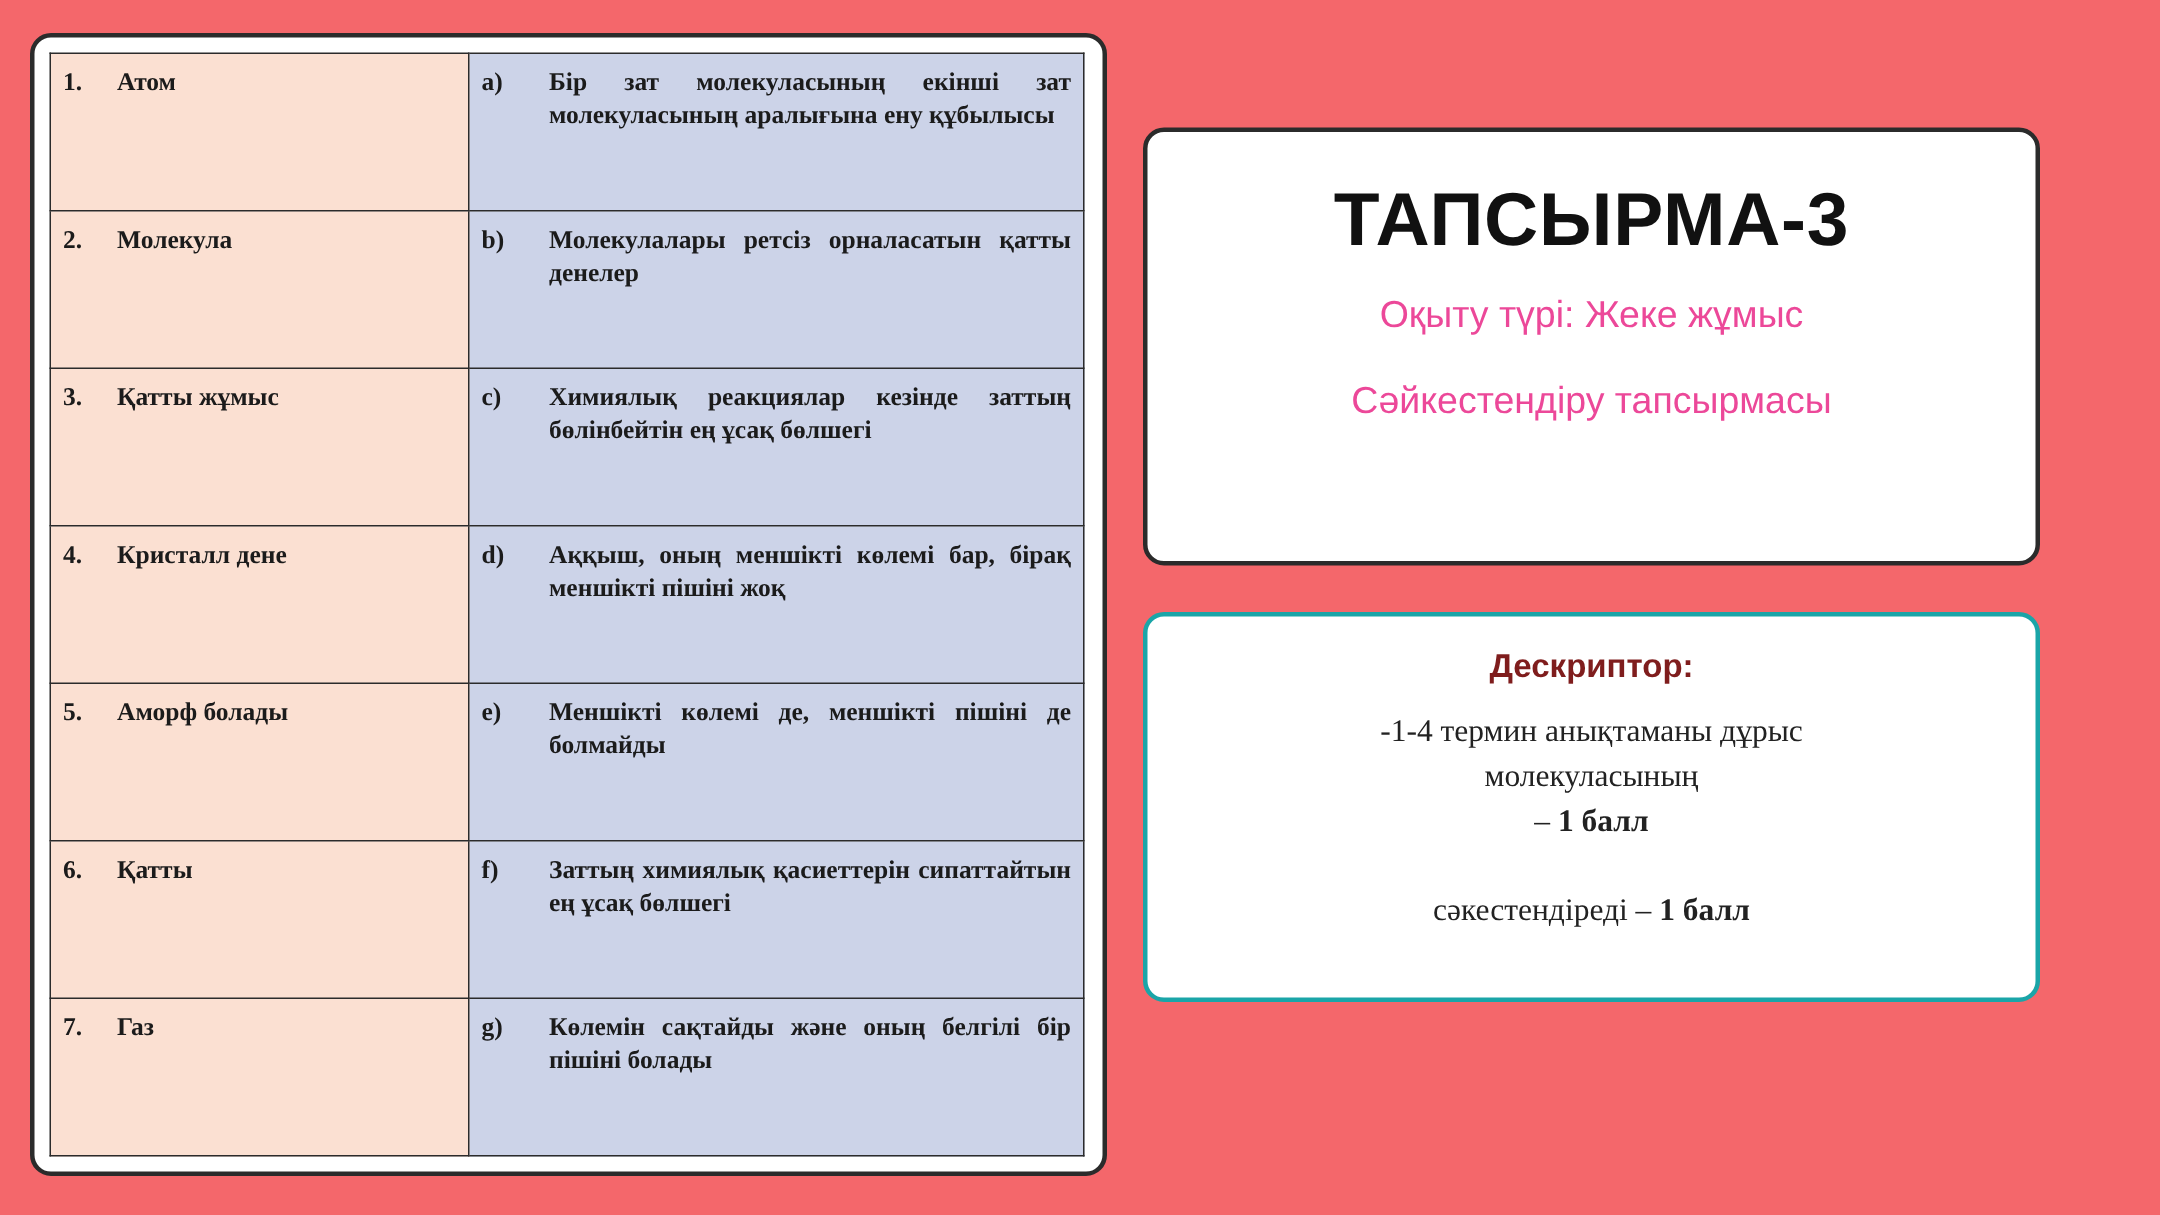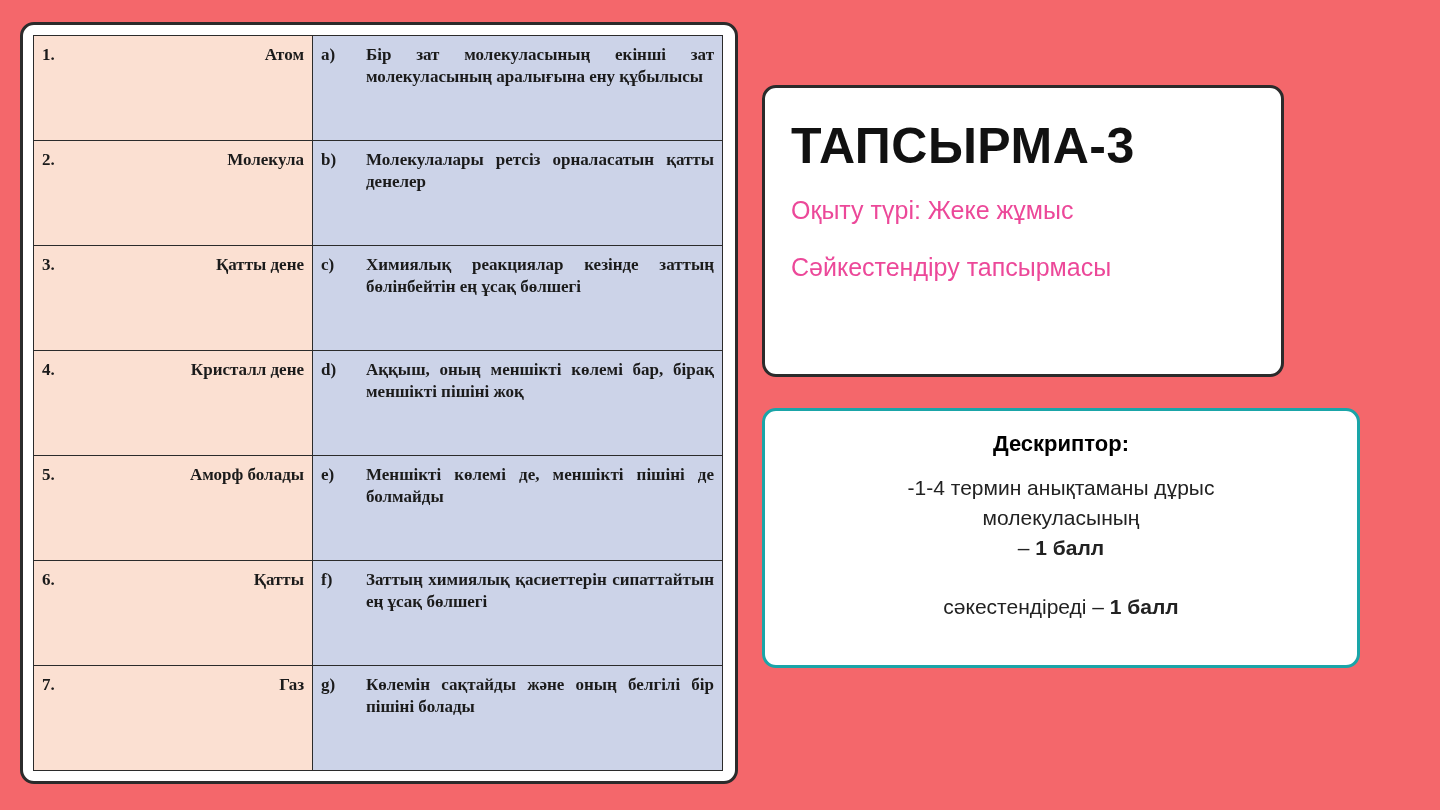--- a/index.html
+++ b/index.html
@@ -60,21 +60,20 @@
   .term-row {
     display: flex;
     gap: 14px;
   }
   .term-num {
     width: 22px;
     flex: 0 0 22px;
   }
   .term-label {
     flex: 1 1 auto;
-    text-align: right;
   }
   .def-row {
     display: flex;
     gap: 5px;
   }
   .def-letter {
     width: 20px;
     flex: 0 0 20px;
   }
   .def-text {
@@ -82,27 +81,28 @@
     text-align: justify;
     text-align-last: left;
     margin-left: 20px;
   }
 
   
   .title-card {
     position: absolute;
     left: 762px;
     top: 85px;
-    width: 522px;
+    width: 598px;
     height: 292px;
     background: #ffffff;
     border: 3px solid #2b2b2b;
     border-radius: 14px;
     box-sizing: border-box;
     padding: 22px 26px;
+    text-align: center;
   }
   .title-main {
     font-size: 50px;
     font-weight: bold;
     color: #111111;
     letter-spacing: 0.5px;
     margin: 10px 0 22px 0;
     line-height: 1.05;
   }
   .title-line {
@@ -125,28 +125,29 @@
     background: #ffffff;
     border: 3px solid #1aa5a8;
     border-radius: 14px;
     box-sizing: border-box;
     padding: 18px 28px;
     text-align: center;
   }
   .descr-title {
     font-size: 22px;
     font-weight: bold;
-    color: #000000;
+    color: #7f1d1d;
     margin: 2px 0 6px 0;
   }
   .descr-text {
     font-size: 21px;
     color: #222222;
     line-height: 1.42;
     margin: 16px;
+    font-family: Liberation Serif, serif;
   }
   .descr-text b {
     font-weight: bold;
   }
 </style>
 </head>
 <body>
 
 <div class="slide">
 
@@ -178,21 +179,21 @@
             <div class="def-row">
               <span class="def-letter">b)</span>
               <span class="def-text">Молекулалары ретсіз орналасатын қатты денелер</span>
             </div>
           </td>
         </tr>
         <tr>
           <td class="term-cell">
             <div class="term-row">
               <span class="term-num">3.</span>
-              <span class="term-label">Қатты дене</span>
+              <span class="term-label">Қатты жұмыс</span>
             </div>
           </td>
           <td class="def-cell">
             <div class="def-row">
               <span class="def-letter">c)</span>
               <span class="def-text">Химиялық реакциялар кезінде заттың бөлінбейтін ең ұсақ бөлшегі</span>
             </div>
           </td>
         </tr>
         <tr>

